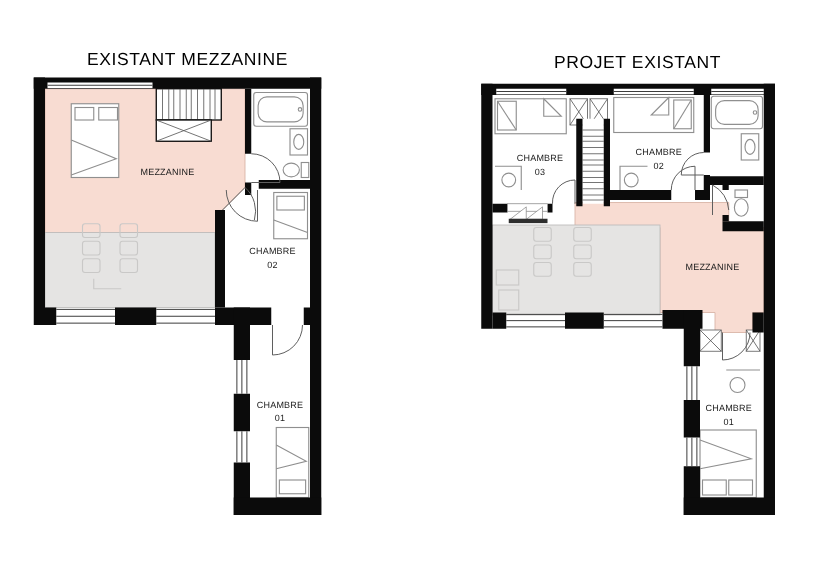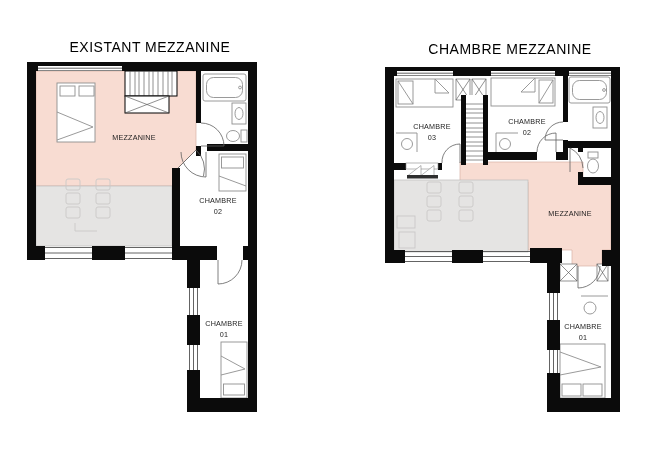--- a/index.html
+++ b/index.html
@@ -22,21 +22,21 @@
   .lbl{font-family:"Liberation Sans",sans-serif;font-size:7.2px;letter-spacing:.2px;fill:var(--text,#1c1c1c);text-anchor:middle;}
   .grille{fill:#fff;stroke:#888;stroke-width:.6;}
   .railbar{fill:#2e2e2e;}
 </style>
 </head>
 <body>
 
 <div class="canvas">
 
   <div class="title" style="left:30px;top:39px;width:240px;">EXISTANT MEZZANINE</div>
-  <div class="title" style="left:390px;top:41px;width:240px;">CHAMBRE MEZZANINE</div>
+  <div class="title" style="left:390px;top:41px;width:240px;">PROJET EXISTANT</div>
 
   <svg class="plan" style="left:0;" viewBox="0 0 325 460">
 
     <g>
       <path class="pink" d="M36,71 L196,71 L196,150 L178,168 L178,186 L36,186 Z"></path>
     </g>
     <g>
       <rect class="void" x="36" y="186" width="136" height="60"></rect>
     </g>
 

